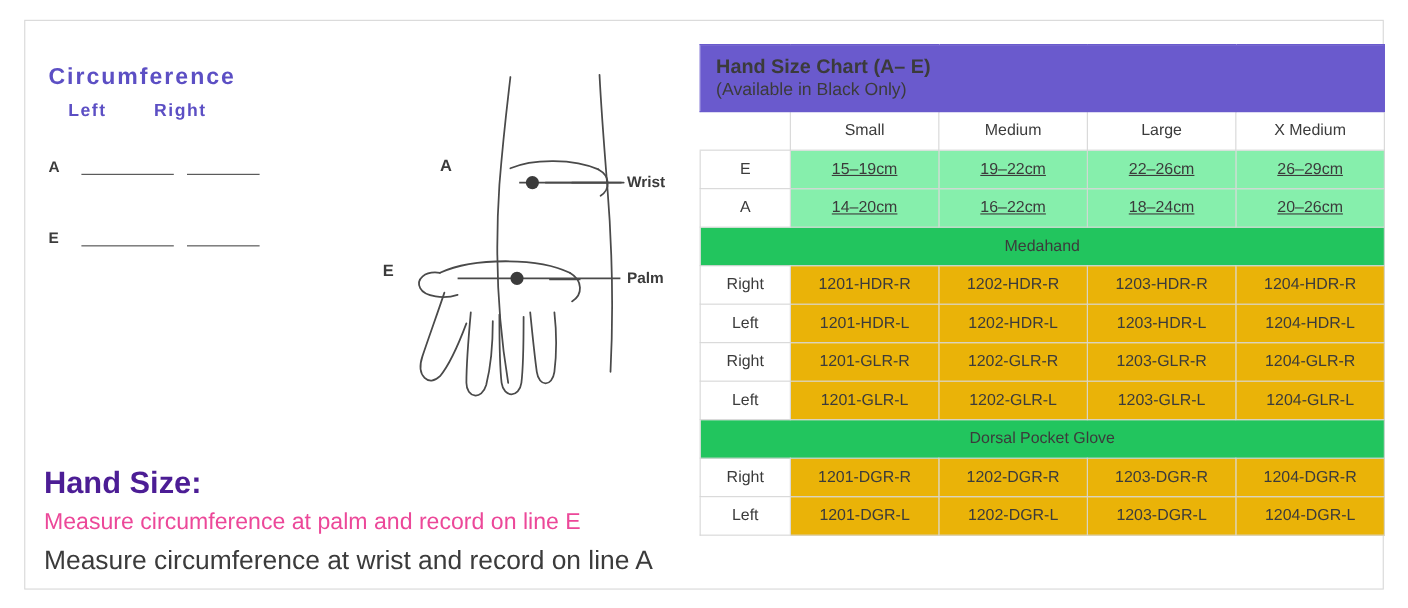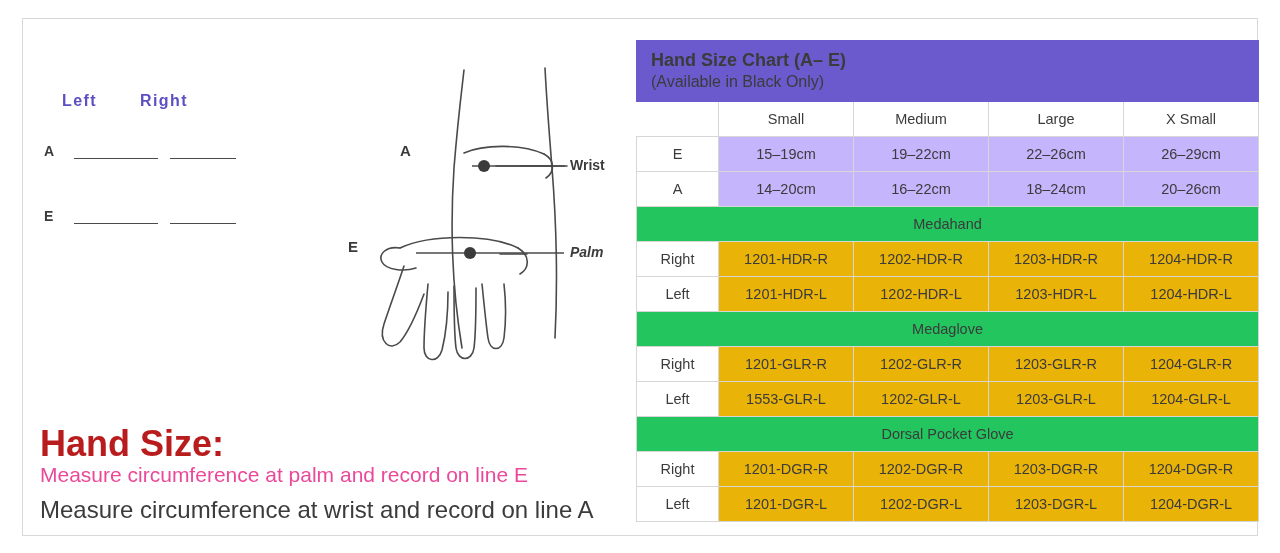--- a/index.html
+++ b/index.html
@@ -103,23 +103,23 @@
     top: 350px;
     font-size: 34px;
     font-weight: bold;
     color: #8b8b8b;
     letter-spacing: -0.2px;
   }
   .hand-size-title {
     position: absolute;
     left: 18px;
     top: 405px;
-    font-size: 36px;
-    font-weight: bold;
-    color: #b91c1c;
+    font-size: 28px;
+    font-weight: bold;
+    color: #4c1d95;
   }
   .instr-line-1 {
     position: absolute;
     left: 18px;
     top: 445px;
     font-size: 21px;
     color: #ec4899;
   }
   .instr-line-2 {
     position: absolute;
@@ -188,34 +188,36 @@
   }
   .group-title {
     font-size: 15.5px;
     background: #22c55e;
     height: 32px;
   }
   .shaded {
     background: #eab308;
   }
   .plain {
-    background: #c4b5fd;
+    background: #86efac;
+    text-decoration: underline;
   }
   .data-cell {
     font-size: 14.5px;
   }
 </style>
 </head>
 <body>
 
 <div id="page">
   <div class="frame"></div>
 
   <div class="left-panel">
 
+    <div class="circ-title">Circumference</div>
     <div class="circ-left-label">Left</div>
     <div class="circ-right-label">Right</div>
 
     <div class="row-letter" style="left:22px; top:125px;">A</div>
     <div class="blank-line" style="left:52px; top:140px; width:84px;"></div>
     <div class="blank-line" style="left:148px; top:140px; width:66px;"></div>
 
     <div class="row-letter" style="left:22px; top:190px;">E</div>
     <div class="blank-line" style="left:52px; top:205px; width:84px;"></div>
     <div class="blank-line" style="left:148px; top:205px; width:66px;"></div>
@@ -250,21 +252,21 @@
           <line x1="104" y1="205" x2="252" y2="205"></line>
         </g>
 
         <circle cx="172" cy="118" r="6" fill="#3b3b3b"></circle>
         <circle cx="158" cy="205" r="6" fill="#3b3b3b"></circle>
       </svg>
 
       <div class="fig-label" style="left:88px; top:94px;">A</div>
       <div class="fig-label" style="left:36px; top:190px;">E</div>
       <div class="fig-label-lg" style="left:258px; top:109px;">Wrist</div>
-      <div class="fig-label-lg" style="left:258px; top:196px;font-style:italic;">Palm</div>
+      <div class="fig-label-lg" style="left:258px; top:196px;">Palm</div>
     </div>
 
     <div class="hand-size-title">Hand Size:</div>
     <div class="instr-line-1">Measure circumference at palm and record on line E</div>
     <div class="instr-line-2">Measure circumference at wrist and record on line A</div>
   </div>
 
   <div class="table-wrap">
     <table class="sizechart">
       <colgroup>
@@ -280,21 +282,21 @@
             <span class="l1">Hand Size Chart (A– E)</span>
             <span class="l2">(Available in Black Only)</span>
           </td>
         </tr>
 
         <tr>
           <td class="blank-cell"></td>
           <td class="col-head">Small</td>
           <td class="col-head">Medium</td>
           <td class="col-head">Large</td>
-          <td class="col-head">X Small</td>
+          <td class="col-head">X Medium</td>
         </tr>
 
         <tr>
           <td class="rowhead">E</td>
           <td class="data-cell plain">15–19cm</td>
           <td class="data-cell plain">19–22cm</td>
           <td class="data-cell plain">22–26cm</td>
           <td class="data-cell plain">26–29cm</td>
         </tr>
 
@@ -318,32 +320,29 @@
         </tr>
         <tr>
           <td class="rowhead">Left</td>
           <td class="data-cell shaded">1201-HDR-L</td>
           <td class="data-cell shaded">1202-HDR-L</td>
           <td class="data-cell shaded">1203-HDR-L</td>
           <td class="data-cell shaded">1204-HDR-L</td>
         </tr>
 
         <tr>
-          <td class="group-title" colspan="5">Medaglove</td>
-        </tr>
-        <tr>
           <td class="rowhead">Right</td>
           <td class="data-cell shaded">1201-GLR-R</td>
           <td class="data-cell shaded">1202-GLR-R</td>
           <td class="data-cell shaded">1203-GLR-R</td>
           <td class="data-cell shaded">1204-GLR-R</td>
         </tr>
         <tr>
           <td class="rowhead">Left</td>
-          <td class="data-cell shaded">1553-GLR-L</td>
+          <td class="data-cell shaded">1201-GLR-L</td>
           <td class="data-cell shaded">1202-GLR-L</td>
           <td class="data-cell shaded">1203-GLR-L</td>
           <td class="data-cell shaded">1204-GLR-L</td>
         </tr>
 
         <tr>
           <td class="group-title" colspan="5">Dorsal Pocket Glove</td>
         </tr>
         <tr>
           <td class="rowhead">Right</td>

